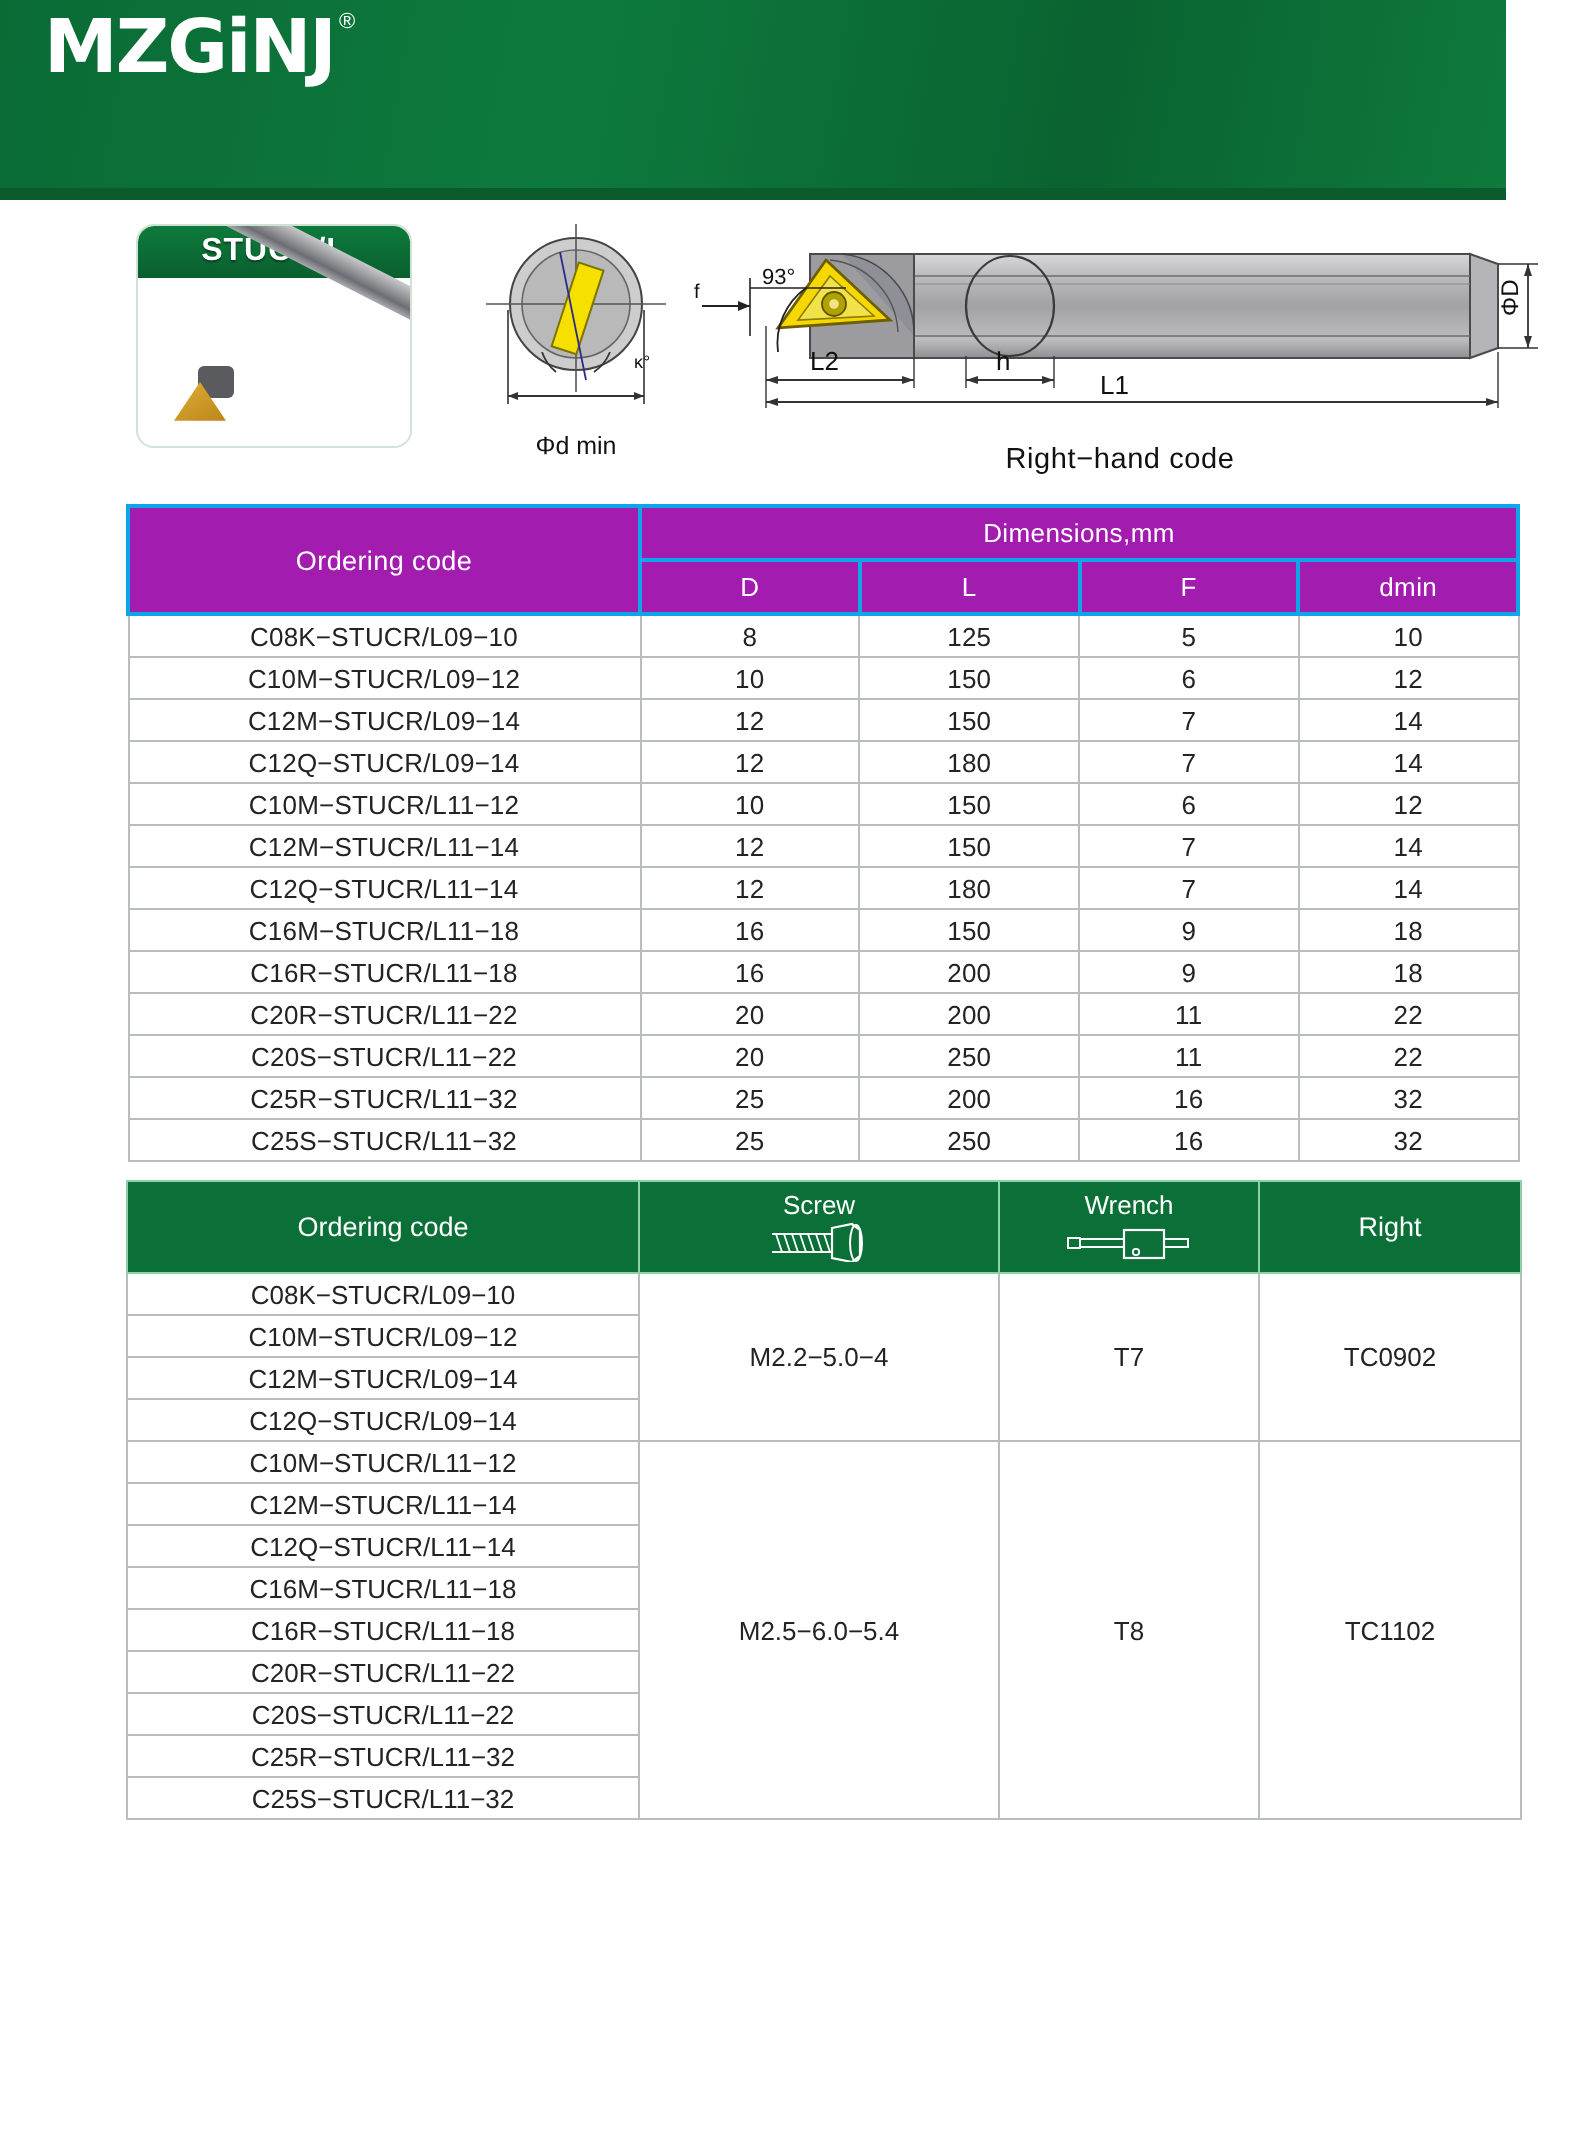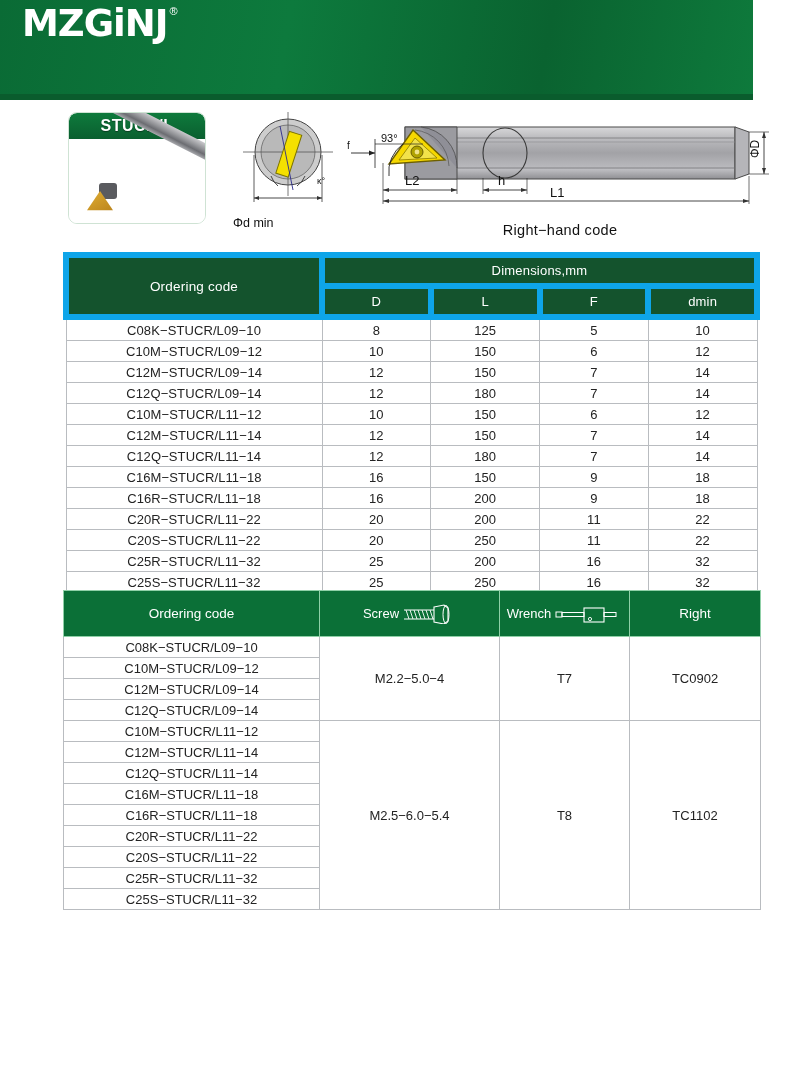--- a/index.html
+++ b/index.html
@@ -95,67 +95,67 @@
   .bar-head2 {
     position:absolute; left:30px; top:44px;
     width:18px; height:16px;
     background:#5a5b5f; border-radius:3px;
   }
 
   
   .dia-dmin { position:absolute; left:233px; top:10px; width:110px; height:120px; }
   .dmin-label {
     position:absolute; left:0; right:0; bottom:0;
-    text-align:left; font-size:12.5px; color:#111;
+    text-align:center; font-size:12.5px; color:#111;
   }
 
   
   .dia-shank { position:absolute; left:345px; top:6px; width:430px; height:130px; }
   .rh-label {
     position:absolute; left:0; width:430px; bottom:-2px;
     text-align:center; font-size:14.5px; color:#111;
     letter-spacing:.3px;
   }
 
   
   .tbl-wrap { position:absolute; left:63px; width:697px; }
 
   table.spec {
     width:697px;
     border-collapse:collapse;
     font-size:12.5px;
     table-layout:fixed;
   }
   table.spec th {
-    background:#14532d;
+    background:#a21caf;
     color:#ffffff;
     font-weight:normal;
     font-size:13px;
-    border:6px solid #0ea5e9;
+    border:2px solid #0ea5e9;
     padding:5px 2px;
     text-align:center;
     letter-spacing:.2px;
   }
   table.spec th.ord {
     font-size:13.5px;
   }
   table.spec td {
     border:1px solid #b9bcc0;
     padding:2.5px 4px;
     text-align:center;
     color:#232323;
     height:21px;
     background:#fff;
     font-size:13px;
     letter-spacing:.1px;
   }
   table.spec td.code { text-align:center; }
 
   
-  .th-icon { display:flex; flex-direction:row; align-items:center; justify-content:center; gap:1px; }
+  .th-icon { display:flex; flex-direction:column; align-items:center; justify-content:center; gap:1px; }
   .th-icon-label { font-size:13px; line-height:14px; }
 
   
   table.access {
     width:697px;
     border-collapse:collapse;
     table-layout:fixed;
     font-size:13px;
   }
   table.access th {

